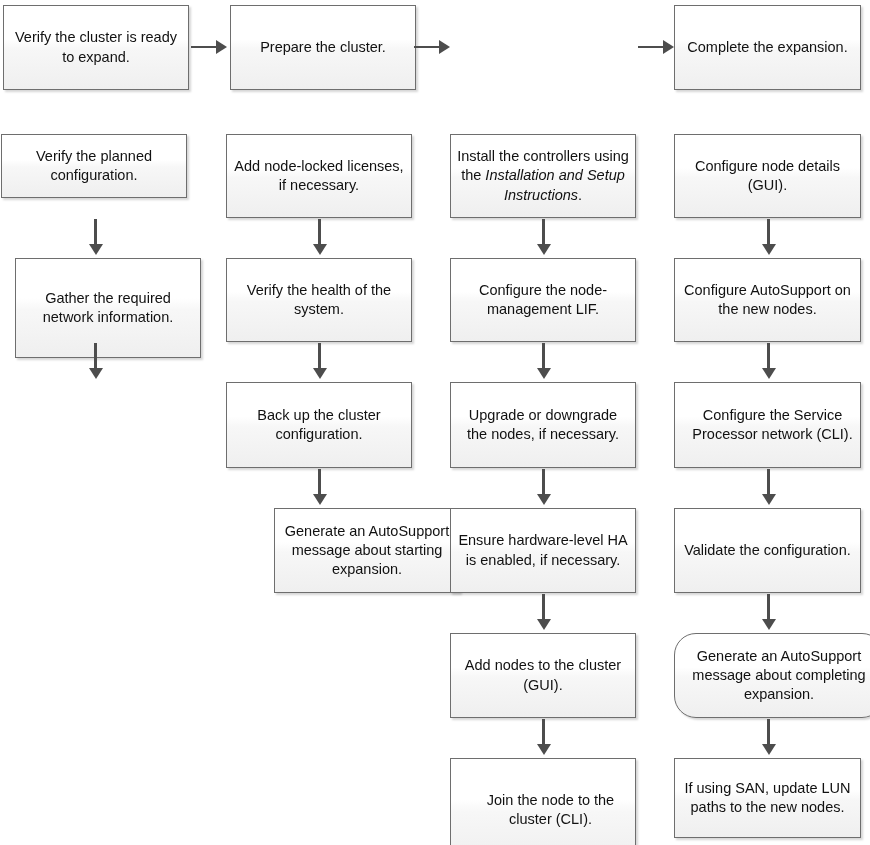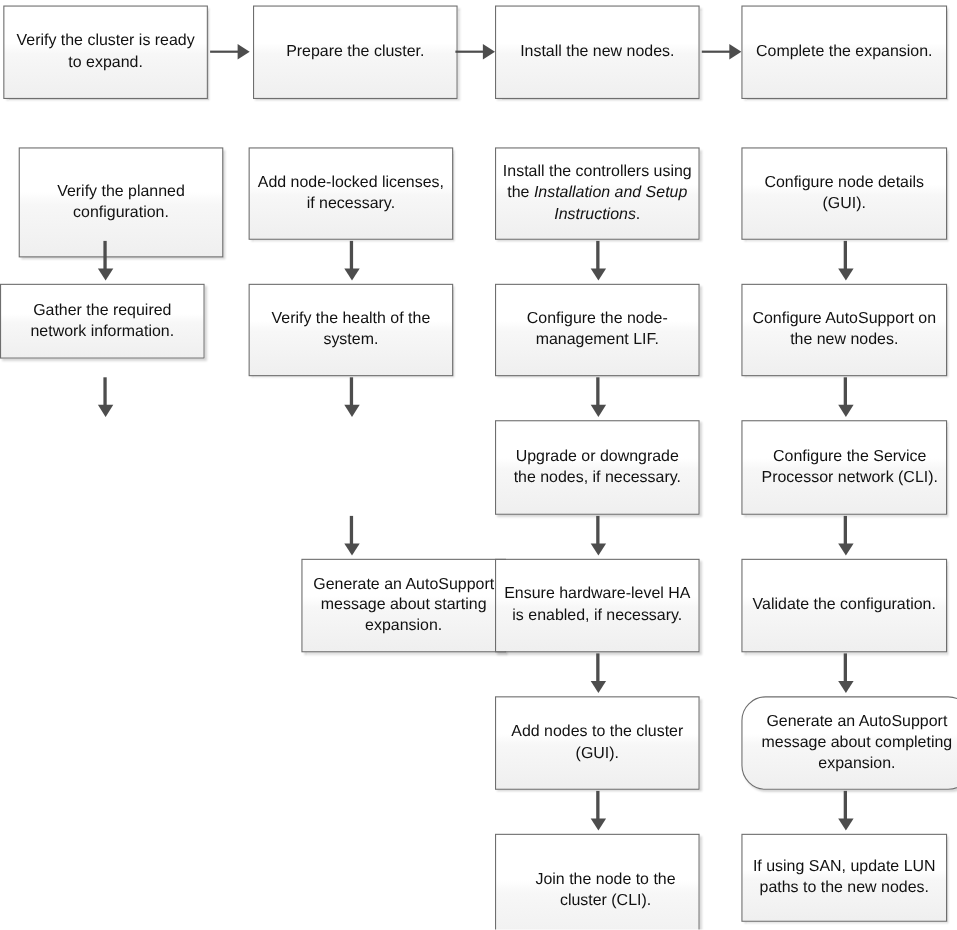--- a/index.html
+++ b/index.html
@@ -98,55 +98,55 @@
   </div>
 
   <div class="h-arrow" style="left:191px; top:46px; width:26px;"></div>
 
   <div class="node" style="left:230px; top:5px; width:186px; height:85px;">
     <span class="label">Prepare the cluster.</span>
   </div>
 
   <div class="h-arrow" style="left:414px; top:46px; width:26px;"></div>
 
-  <div class="node" style="left:450px; top:5px; width:186px; height:85px;">
-    <span class="label">Install the new nodes.</span>
-  </div>
 
   <div class="h-arrow" style="left:638px; top:46px; width:26px;"></div>
 
   <div class="node" style="left:674px; top:5px; width:187px; height:85px;">
     <span class="label">Complete the expansion.</span>
   </div>
 
-  <div class="node" style="left:17px; top:134px; width:186px; height:100px;">
+  <div class="node" style="left:1px; top:134px; width:186px; height:64px;">
     <span class="label">Verify the planned configuration.</span>
   </div>
 
   <div class="v-arrow" style="left:94px; top:219px; height:26px;"></div>
 
-  <div class="node" style="left:0; top:258px; width:186px; height:68px;">
+  <div class="node" style="left:15px; top:258px; width:186px; height:100px;">
     <span class="label">Gather the required network information.</span>
   </div>
 
   <div class="v-arrow" style="left:94px; top:343px; height:26px;"></div>
 
 
   <div class="node" style="left:226px; top:134px; width:186px; height:84px;">
     <span class="label">Add node-locked licenses, if necessary.</span>
   </div>
 
   <div class="v-arrow" style="left:318px; top:219px; height:26px;"></div>
 
   <div class="node" style="left:226px; top:258px; width:186px; height:84px;">
     <span class="label">Verify the health of the system.</span>
   </div>
 
   <div class="v-arrow" style="left:318px; top:343px; height:26px;"></div>
 
+  <div class="node" style="left:226px; top:382px; width:186px; height:86px;">
+    <span class="label">Back up the cluster configuration.</span>
+  </div>
 
   <div class="v-arrow" style="left:318px; top:469px; height:26px;"></div>
 
   <div class="node" style="left:226px; top:508px; width:186px; height:85px;margin-left:48px;">
     <span class="label">Generate an AutoSupport message about starting expansion.</span>
   </div>
 
   <div class="node italic-part" style="left:450px; top:134px; width:186px; height:84px;">
     <span class="label"><span>Install the controllers using the </span><em>Installation and Setup Instructions</em><span>.</span></span>
   </div>

